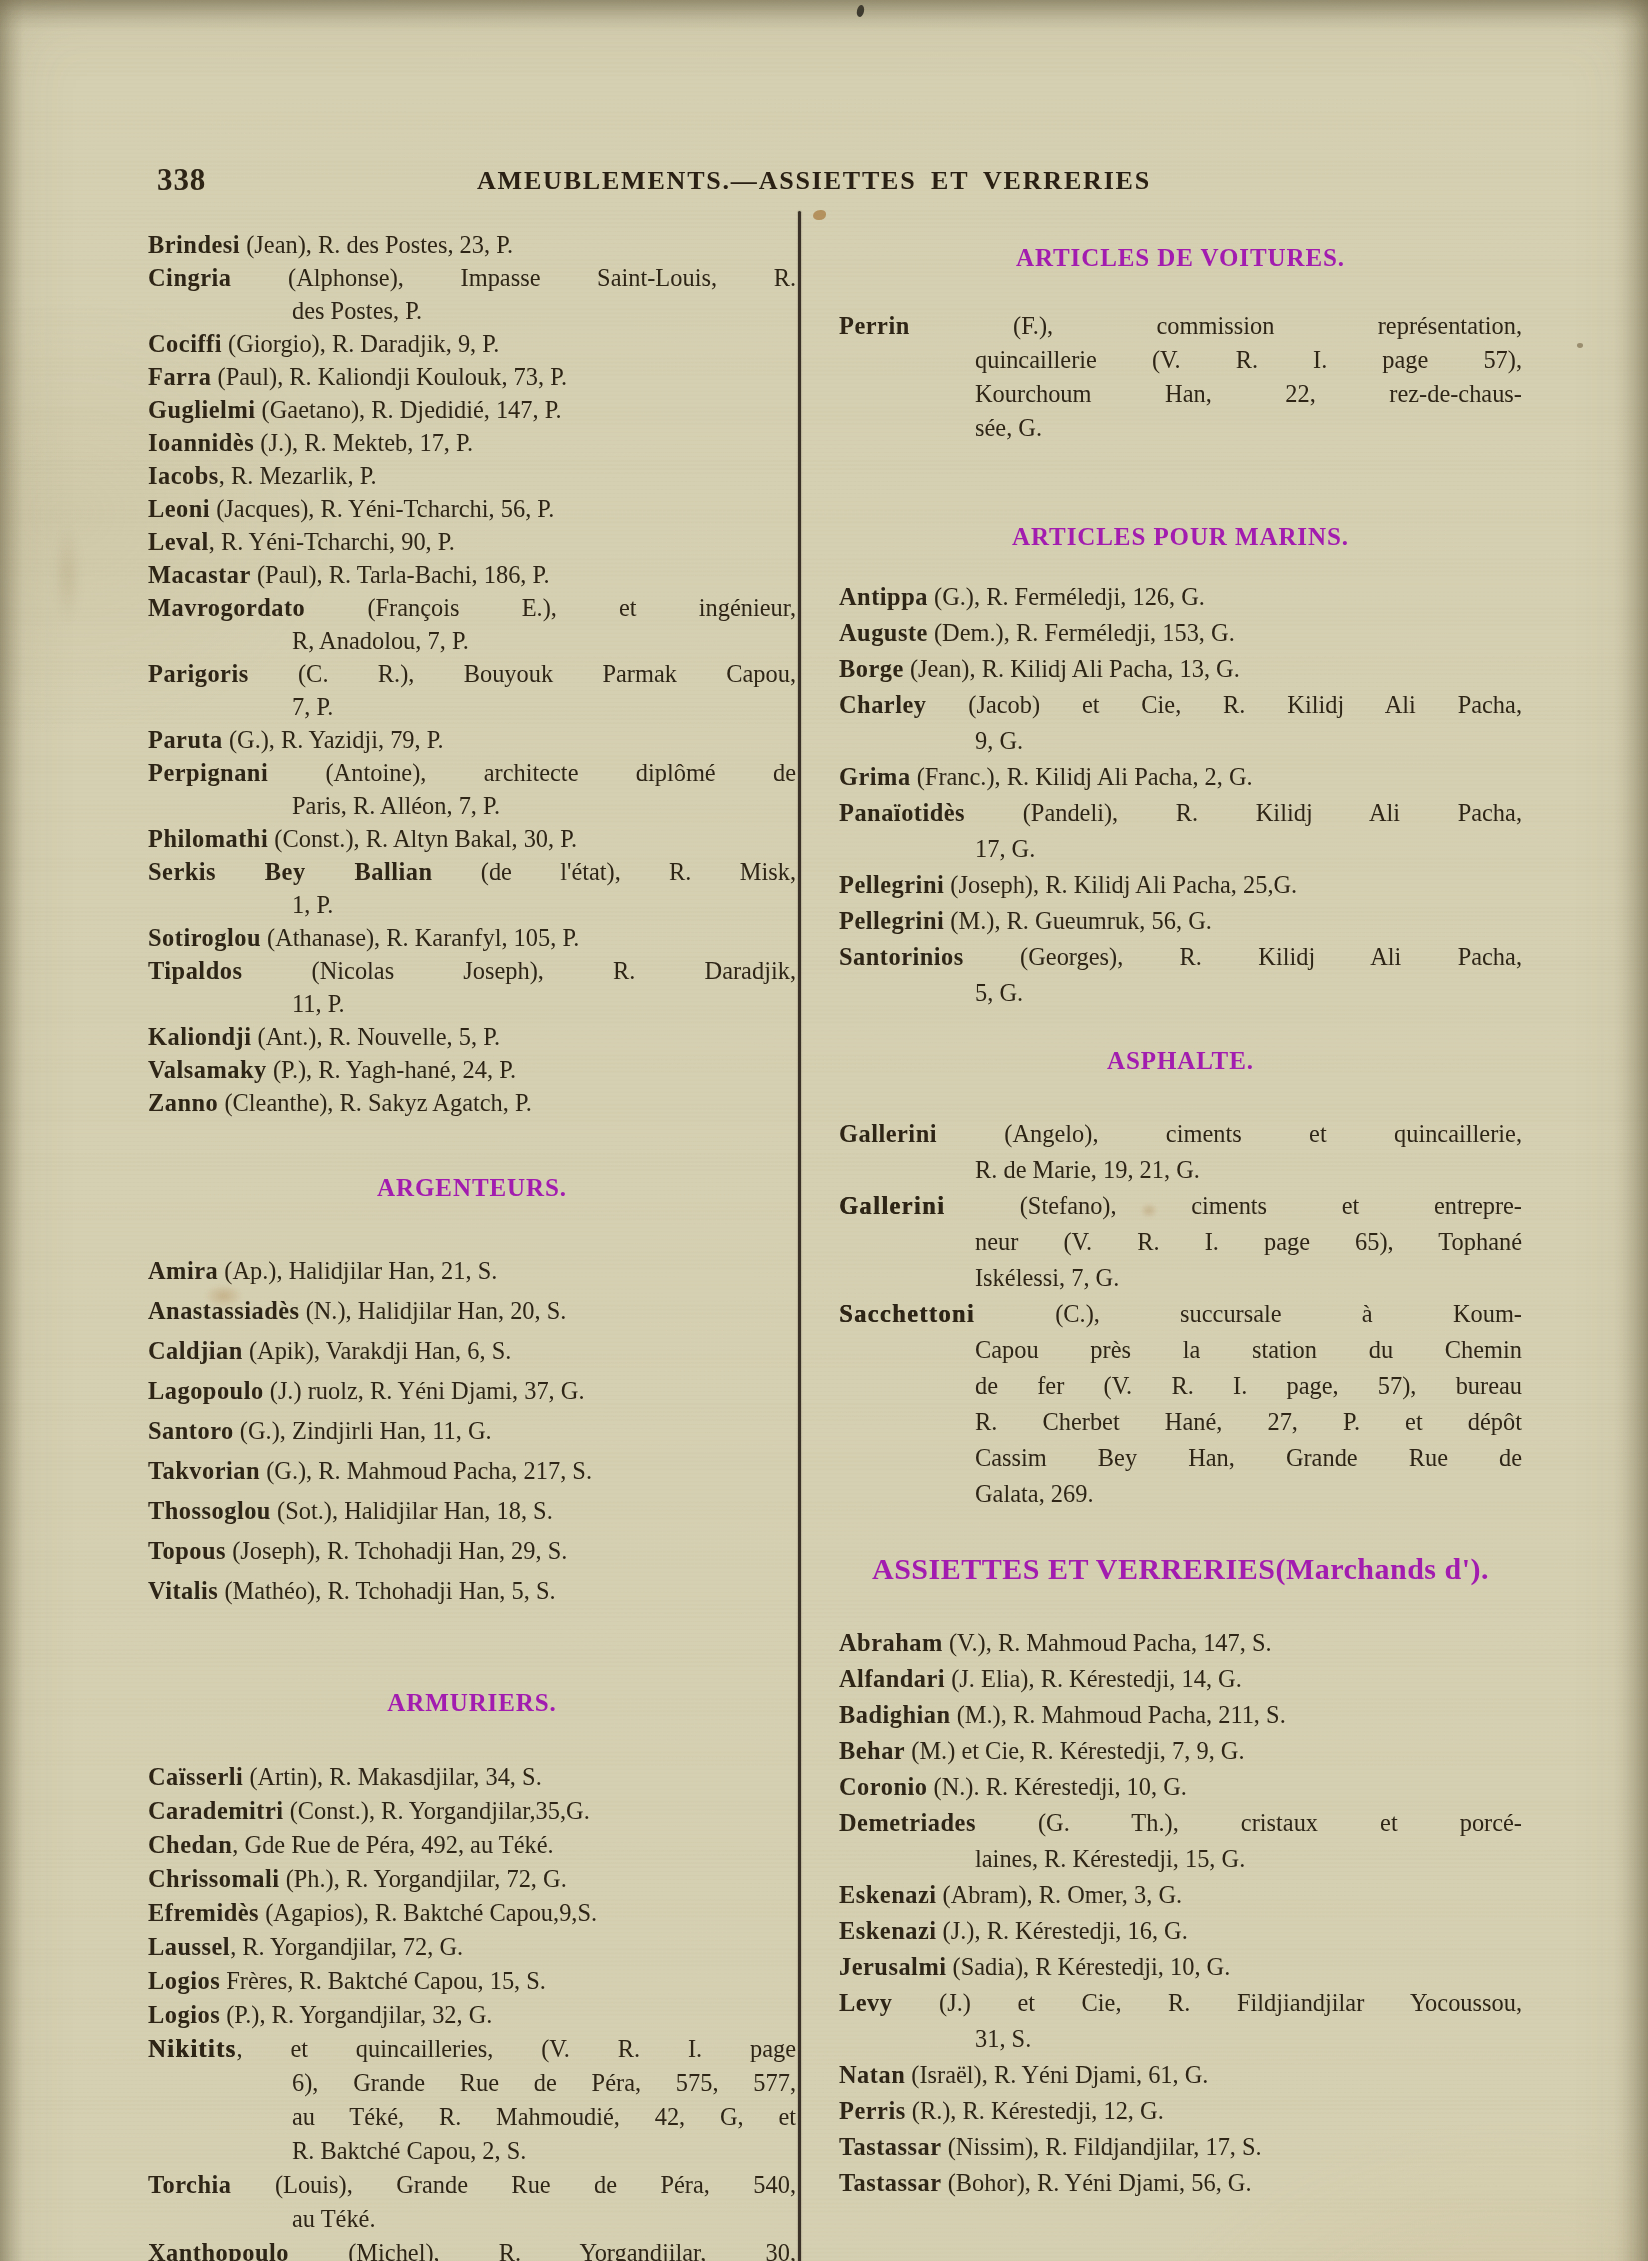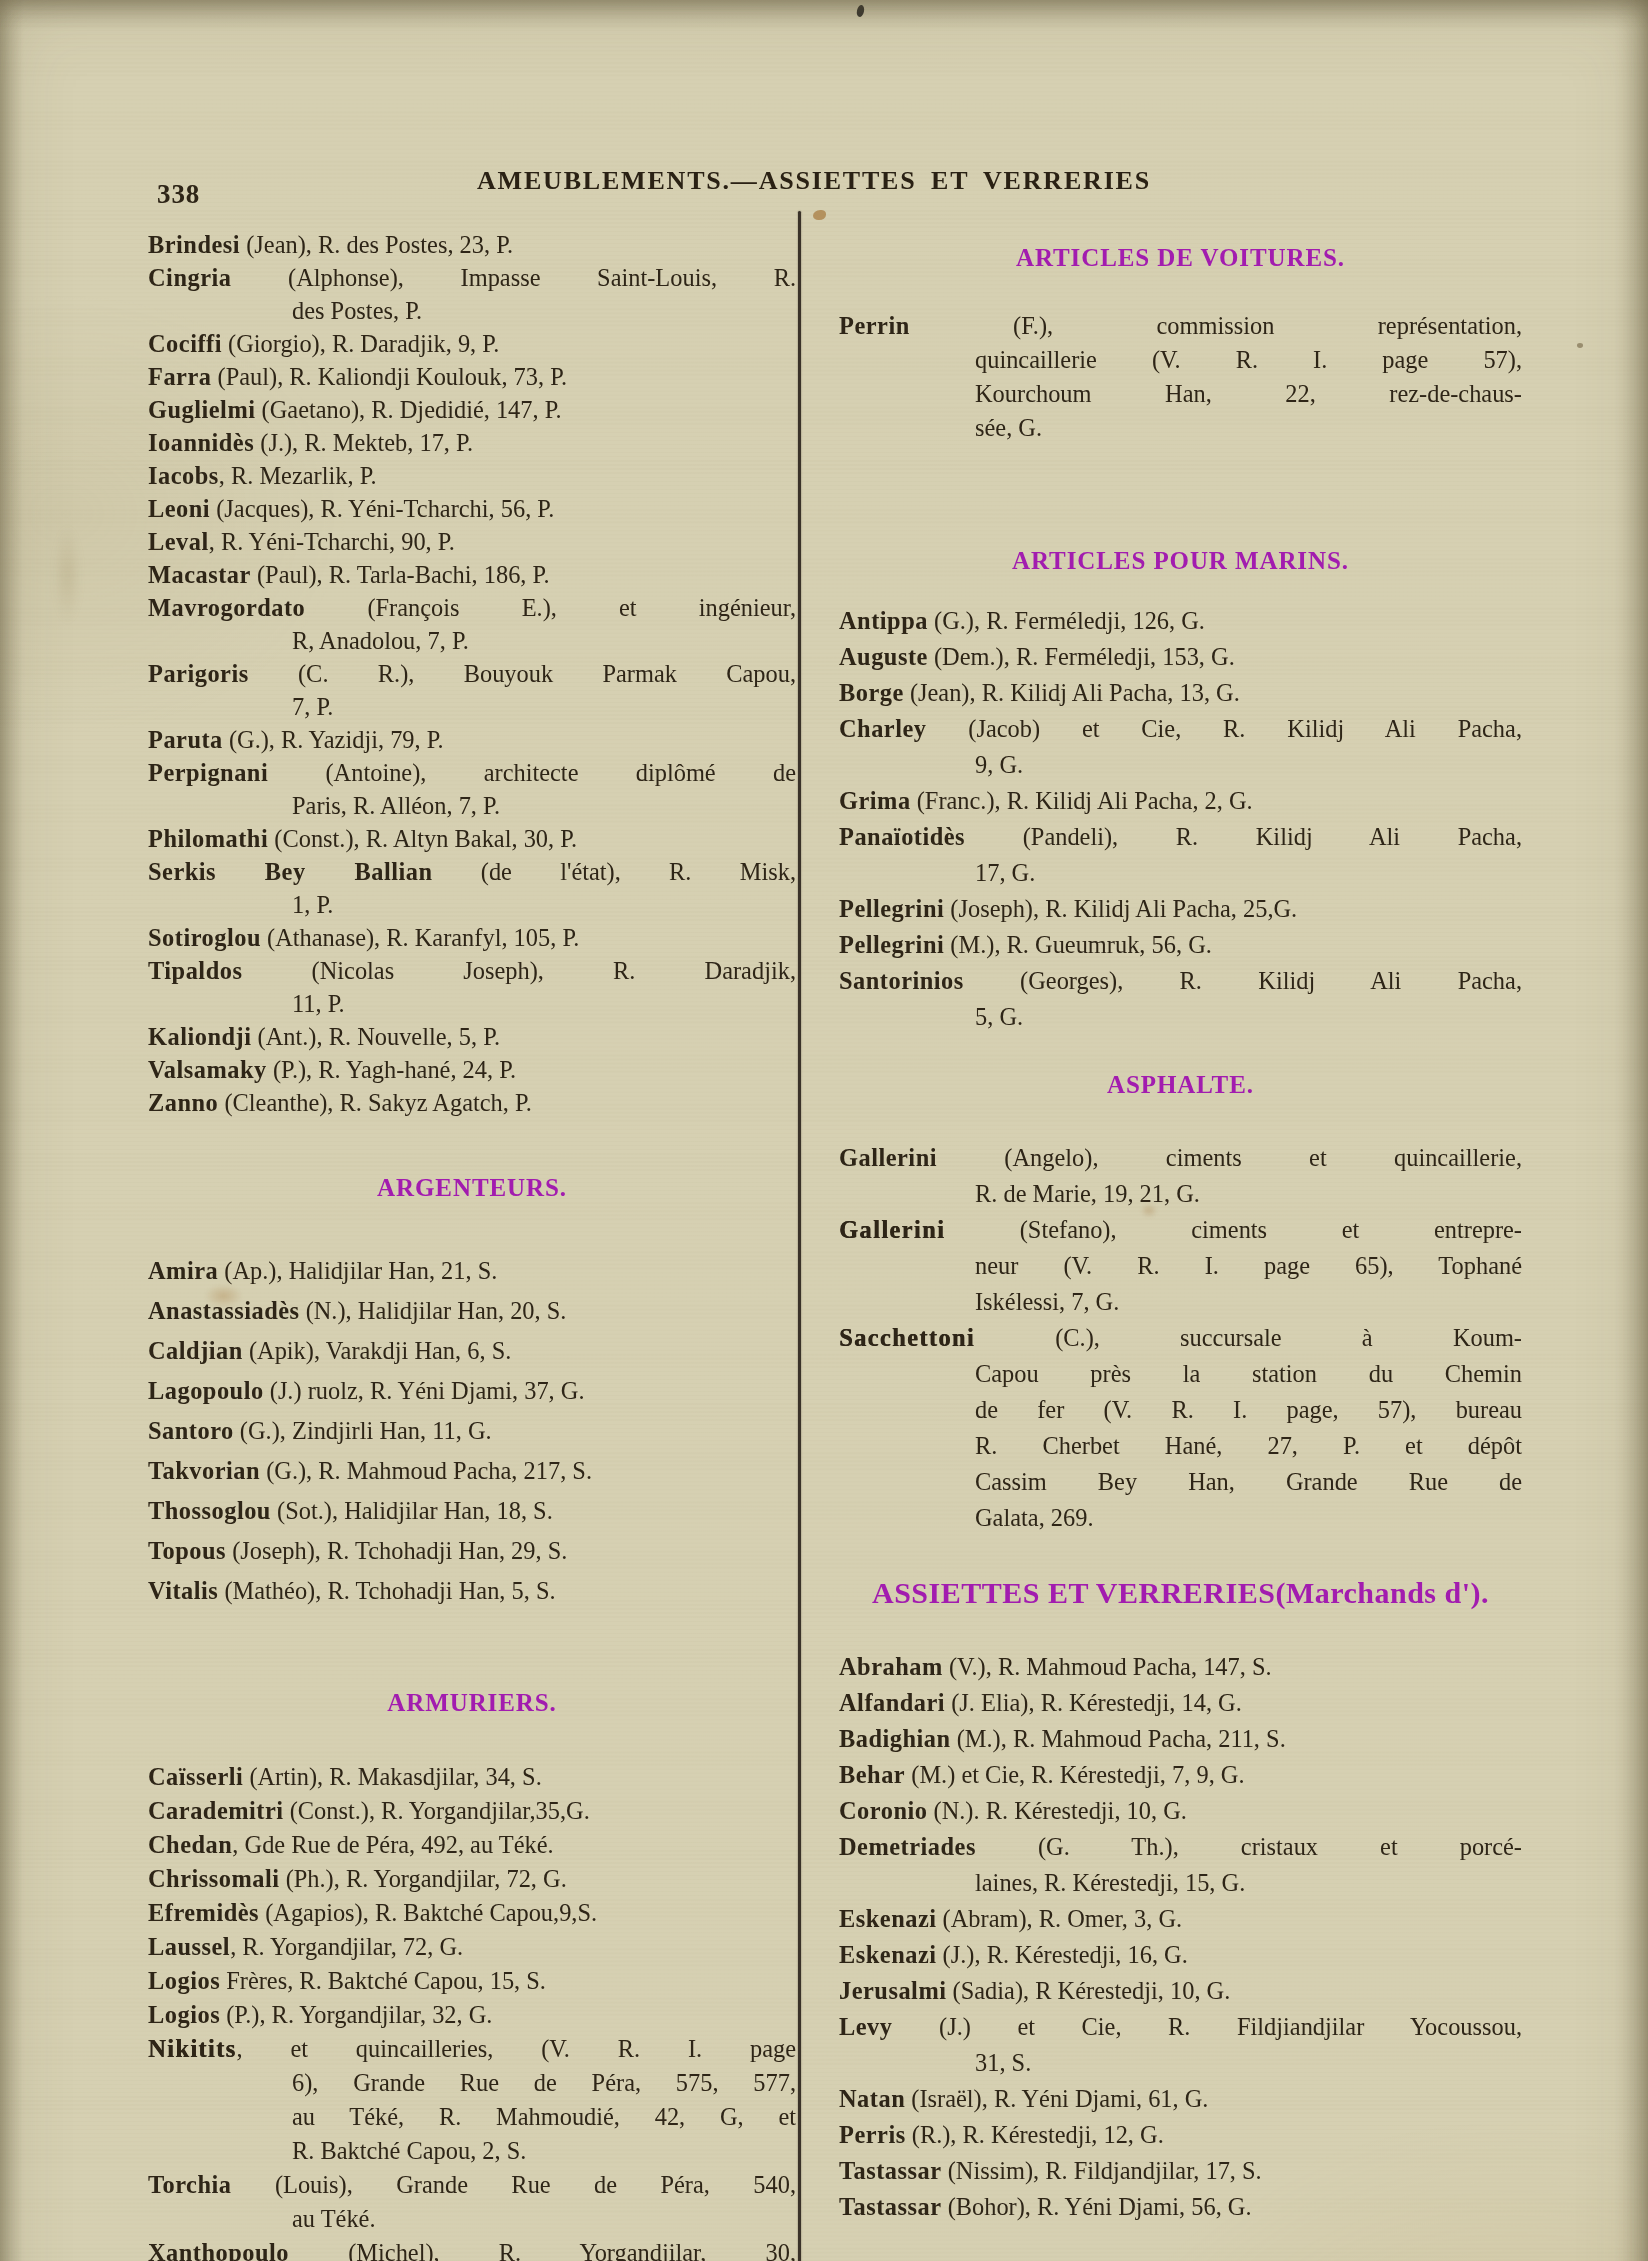--- a/index.html
+++ b/index.html
@@ -10,21 +10,21 @@
     background:
       radial-gradient(ellipse 633px 497px at 92% 96%, rgba(178,142,72,0.16), transparent 70%),
       radial-gradient(ellipse 407px 317px at 4% 20%, rgba(150,135,90,0.10), transparent 70%),
       repeating-linear-gradient(0deg, rgba(160,150,110,0.05) 0 1.4px, rgba(0,0,0,0) 1.4px 4.1px),
       linear-gradient(90deg, rgba(110,100,70,0.20) 0, rgba(0,0,0,0) 1.5%, rgba(0,0,0,0) 98%, rgba(110,100,70,0.25) 100%),
       linear-gradient(180deg, rgba(100,90,60,0.22) 0, rgba(0,0,0,0) 1.2%, rgba(0,0,0,0) 98%, rgba(120,105,70,0.18) 100%),
       #d6d0b2;
   }
   .vignette{position:absolute;inset:0;pointer-events:none;
     box-shadow:inset 0 0 72px rgba(95,85,55,0.22), inset -4.5px 0 20.4px rgba(85,75,48,0.25), inset 0 5.4px 22.6px rgba(85,75,48,0.22), inset 4.5px 0 18px rgba(95,85,55,0.14);}
-  .pageno{position:absolute;left:157px;top:179px;font-size:27px;font-weight:700;letter-spacing:0.9px;}
+  .pageno{position:absolute;left:157px;top:162px;font-size:31px;font-weight:700;letter-spacing:0.9px;}
   .runhead{position:absolute;left:113px;top:166px;width:1402px;text-align:center;
     font-size:26px;font-weight:700;letter-spacing:1.8px;word-spacing:6.3px;color:#2a2114;}
   .divider{position:absolute;left:798px;top:211px;width:3.2px;height:2055px;background:#3a3229;border-radius:1.8px;
     box-shadow:0 0 1.4px rgba(58,50,41,.8);}
   .col{position:absolute;top:0;}
   .col-left{left:148px;width:648px;}
   .col-right{left:839px;width:683px;}
   .sec-heading{text-align:center;font-weight:700;font-size:25px;line-height:33px;letter-spacing:0.9px;color:#a21caf;}
   .entries{}
   .entry{}
@@ -32,21 +32,21 @@
   .ln.cont{padding-left:144px;}
   .col-right .ln.cont{padding-left:136px;}
   .ln.j{text-align:justify;text-align-last:justify;}
   .nm{font-weight:700;letter-spacing:0.5px;}
   .heavy .nm{letter-spacing:1.4px;text-shadow:0.5px 0 0 currentColor;}
   
   .ls0{padding-top:228px;}                 .ls0 .ln{line-height:33px;}
   .ls1 .sec-heading{margin-top:52px;}     .ls1 .entries{margin-top:47px;} .ls1 .ln{line-height:40px;}
   .ls2 .sec-heading{margin-top:75px;}     .ls2 .entries{margin-top:41px;}  .ls2 .ln{line-height:34px;}
   .rs0 .sec-heading{margin-top:241px;}     .rs0 .entries{margin-top:35px;}  .rs0 .ln{line-height:34px;}
-  .rs1 .sec-heading{margin-top:99px;}     .rs1 .entries{margin-top:26px;}  .rs1 .ln{line-height:36px;}
+  .rs1 .sec-heading{margin-top:75px;}     .rs1 .entries{margin-top:26px;}  .rs1 .ln{line-height:36px;}
   .rs2 .sec-heading{margin-top:33px;}      .rs2 .entries{margin-top:39px;}  .rs2 .ln{line-height:36px;}
   .rs3 .sec-heading{margin-top:40px;font-size:30px;letter-spacing:0.5px;}
                                            .rs3 .entries{margin-top:40px;}  .rs3 .ln{line-height:36px;}
   
   .speck{position:absolute;pointer-events:none;}
   .sp1{left:857px;top:5.4px;width:7.2px;height:11.8px;background:#3c3a32;border-radius:50%;transform:rotate(12deg);}
   .sp2{left:813px;top:210px;width:12.7px;height:10px;background:#a87c42;border-radius:60% 40% 55% 45%;opacity:.75;}
   .sp3{left:204px;top:1284px;width:39px;height:23.5px;background:radial-gradient(ellipse,rgba(168,124,66,.35),transparent 70%);filter:blur(1.8px);}
   .sp4{left:1577px;top:343px;width:6.3px;height:5px;background:#6a5a3a;border-radius:50%;opacity:.55;}
   .sp6{left:54px;top:525px;width:27px;height:99px;background:radial-gradient(ellipse,rgba(150,130,85,.18),transparent 70%);filter:blur(3.6px);}

